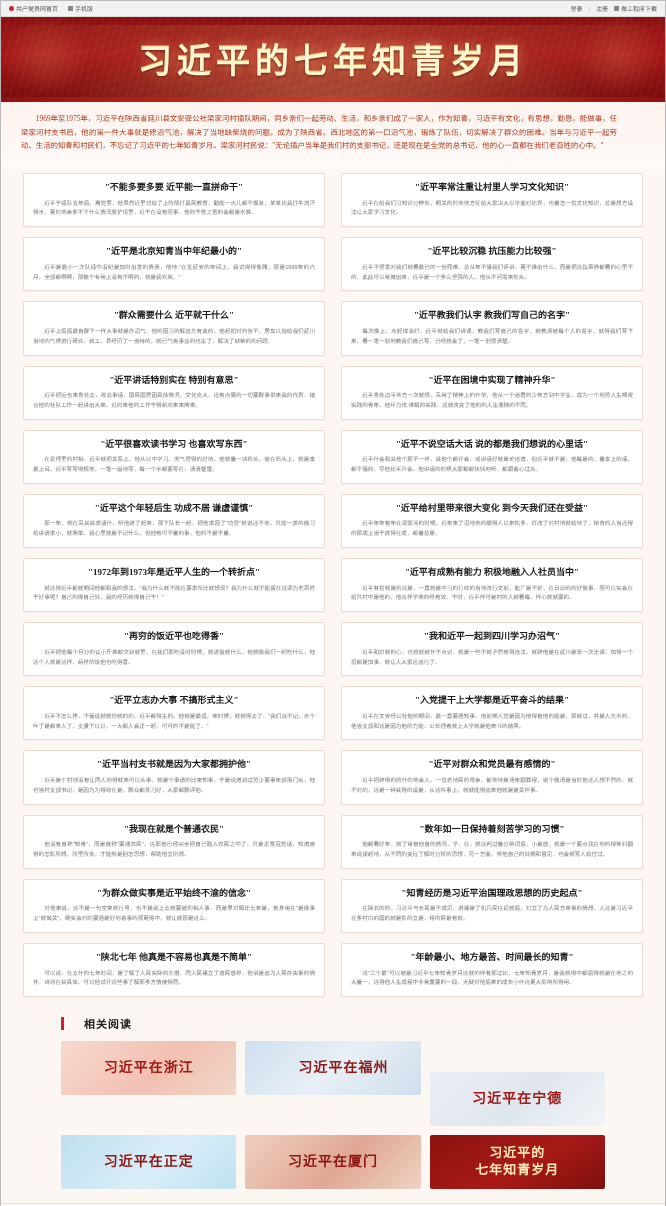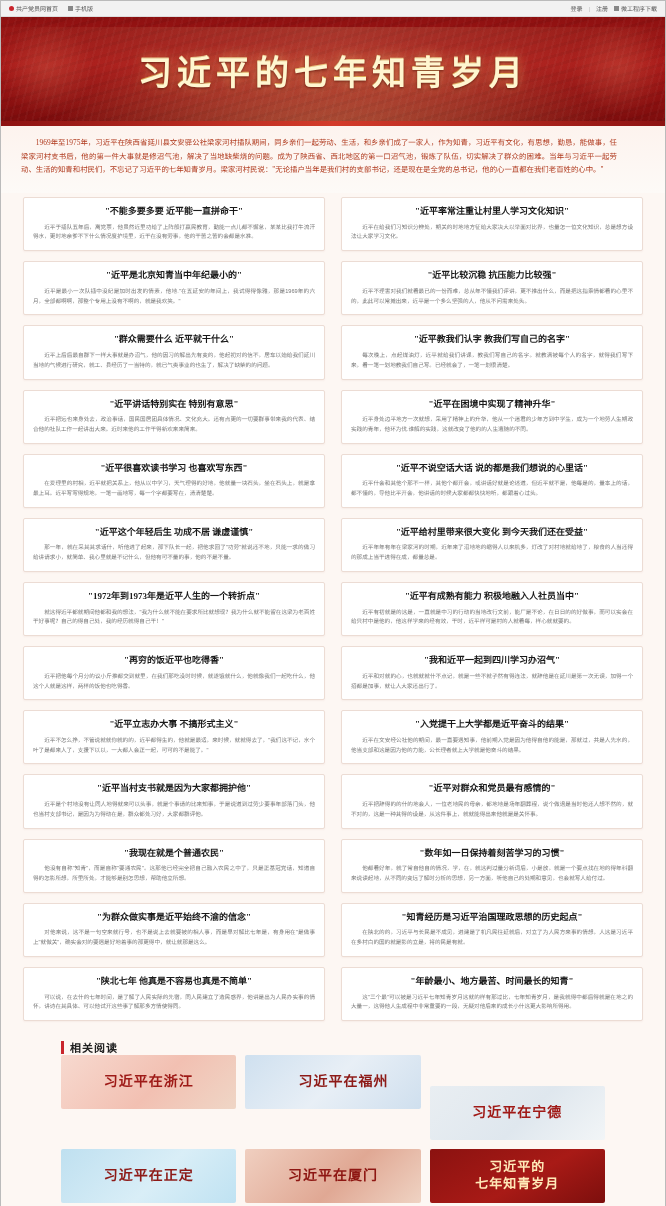--- a/index.html
+++ b/index.html
@@ -37,21 +37,21 @@
     background: #c9252c; display: inline-block;
   }
   .tb-sq {
     width: 5px; height: 5px; background: #888; display: inline-block;
   }
   .tb-sep { color: #bbb; }
 
   
   .banner {
     position: relative;
-    height: 104px;
+    height: 80px;
     background:
       radial-gradient(ellipse at 50% 120%, rgba(255,190,120,.35), rgba(0,0,0,0) 60%),
       linear-gradient(180deg, #8e1111 0%, #a71616 45%, #7d0d0d 100%);
     overflow: hidden;
     display: flex;
     align-items: center;
     justify-content: center;
   }
   .banner::before {
     content: "";
@@ -143,21 +143,22 @@
     text-indent: 2em;
   }
 
   
   .related {
     padding: 8px 60px 14px 60px;
   }
   .related-head {
     display: flex;
     align-items: center;
-    gap: 6px;
+    gap: 20px;
+    margin-bottom: 10px;
   }
   .related-bar {
     width: 3px; height: 13px; background: #c9252c; display: inline-block;
   }
   .related-title {
     font-family: "Liberation Serif", "DejaVu Serif", serif;
     font-size: 11px;
     font-weight: bold;
     color: #222;
     letter-spacing: 1px;

